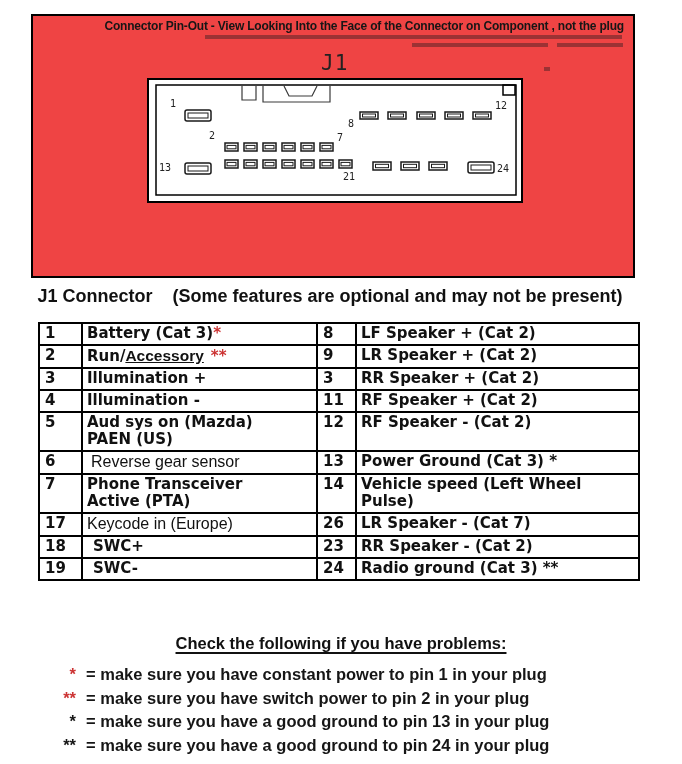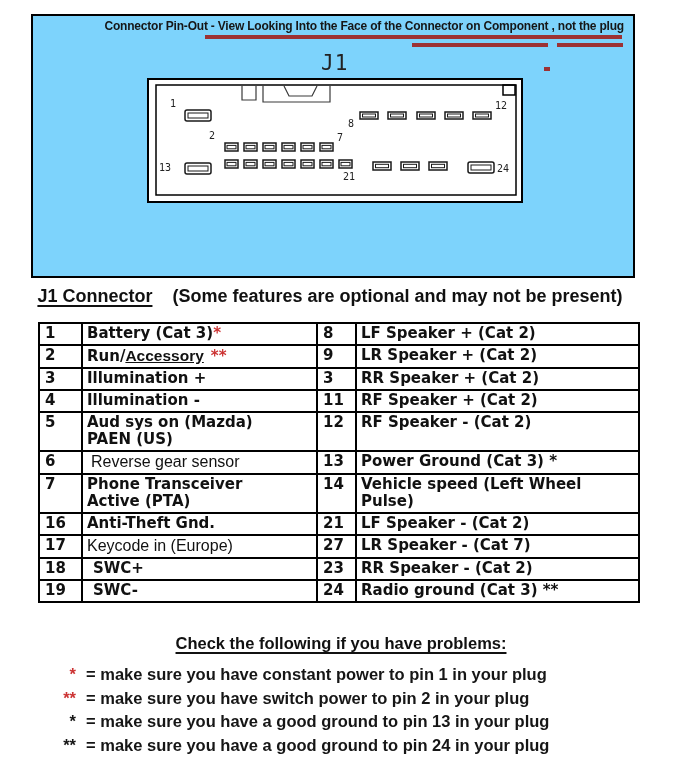--- a/index.html
+++ b/index.html
@@ -1,33 +1,33 @@
 <!DOCTYPE html>
 <html><head>
 <meta charset="utf-8">
 <style>
   html,body{margin:0;padding:0;background:#fff;}
   body{width:682px;height:764px;position:relative;font-family:"Liberation Sans",sans-serif;color:#111;overflow:hidden;}
 
   
-  .panel{position:absolute;left:31px;top:14px;width:600px;height:260px;border:2px solid #000;background:#7dd3fc;}
+  .panel{position:absolute;left:31px;top:14px;width:600px;height:260px;border:2px solid #000;background:#ef4444;}
   .panel-title{position:absolute;top:3px;right:9px;white-space:nowrap;
     font:700 12px/15px "Liberation Sans",sans-serif;letter-spacing:-0.2px;color:#161616;}
   .redline{position:absolute;background:#9c3234;height:4px;}
   .rl1{left:172px;top:19px;width:417px;}
   .rl2{left:379px;top:27px;width:136px;}
   .rl3{left:524px;top:27px;width:66px;}
   .reddot{position:absolute;left:511px;top:51px;width:6px;height:4px;background:#9c3234;}
   .j1-label{position:absolute;left:288px;top:36px;font:400 21px/22px "DejaVu Sans Mono",monospace;color:#222;letter-spacing:1px;}
   .connector-svg{position:absolute;left:114px;top:62px;}
 
   
   .section-heading{position:absolute;top:285px;left:0;width:660px;text-align:center;
     font:700 18px/22px "Liberation Sans",sans-serif;color:#111;white-space:nowrap;}
-  .section-heading .u{text-decoration:underline;text-decoration-thickness:2px;text-underline-offset:3px;text-align:right;}
+  .section-heading .u{text-decoration-thickness:2px;text-underline-offset:3px;text-align:right;}
   .section-heading .note{margin-left:20px;}
 
   
   table.pin-table{position:absolute;top:322px;left:38px;border-collapse:collapse;table-layout:fixed;
     font:700 15px/17px "DejaVu Sans",sans-serif;color:#111;}
   .pin-table td{border:2px solid #000;padding:1px 4px 2px 4px;vertical-align:top;overflow:hidden;}
   .pin-table td.num{width:32px;padding-left:5px;}
   .pin-table td.num2{width:28px;padding-left:5px;}
   .pin-table td.descL{width:225px;}
   .pin-table td.descR{width:273px;}
@@ -183,29 +183,23 @@
     </tr>
     <tr>
       <td class="num">7</td>
       <td class="descL"><span class="desc">Phone Transceiver
 Active (PTA)</span></td>
       <td class="num2">14</td>
       <td class="descR"><span class="desc">Vehicle speed (Left Wheel
 Pulse)</span></td>
     </tr>
     <tr>
-      <td class="num">16</td>
-      <td class="descL"><span class="desc">Anti-Theft Gnd.</span></td>
-      <td class="num2">21</td>
-      <td class="descR"><span class="desc">LF Speaker - (Cat 2)</span></td>
-    </tr>
-    <tr>
       <td class="num">17</td>
       <td class="descL"><span class="desc alt">Keycode in (Europe)</span></td>
-      <td class="num2">27</td>
+      <td class="num2">26</td>
       <td class="descR"><span class="desc">LR Speaker - (Cat 7)</span></td>
     </tr>
     <tr>
       <td class="num">18</td>
       <td class="descL"><span class="desc" style="padding-left:6px">SWC+</span></td>
       <td class="num2">23</td>
       <td class="descR"><span class="desc">RR Speaker - (Cat 2)</span></td>
     </tr>
     <tr>
       <td class="num">19</td>

